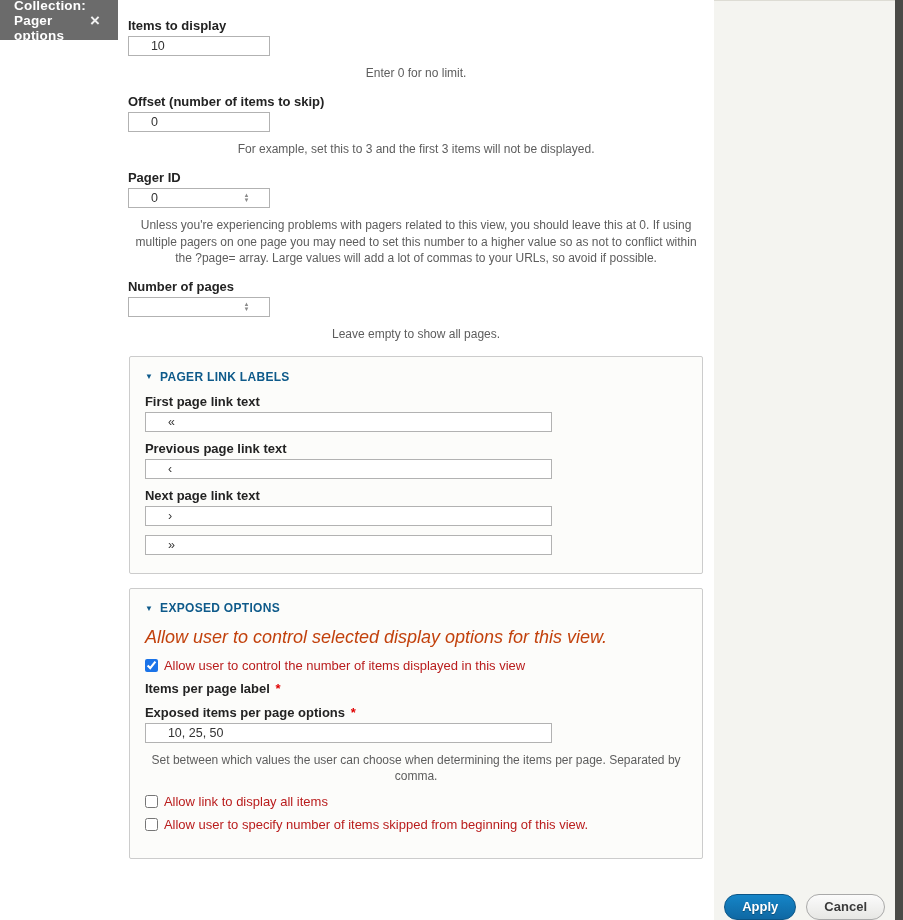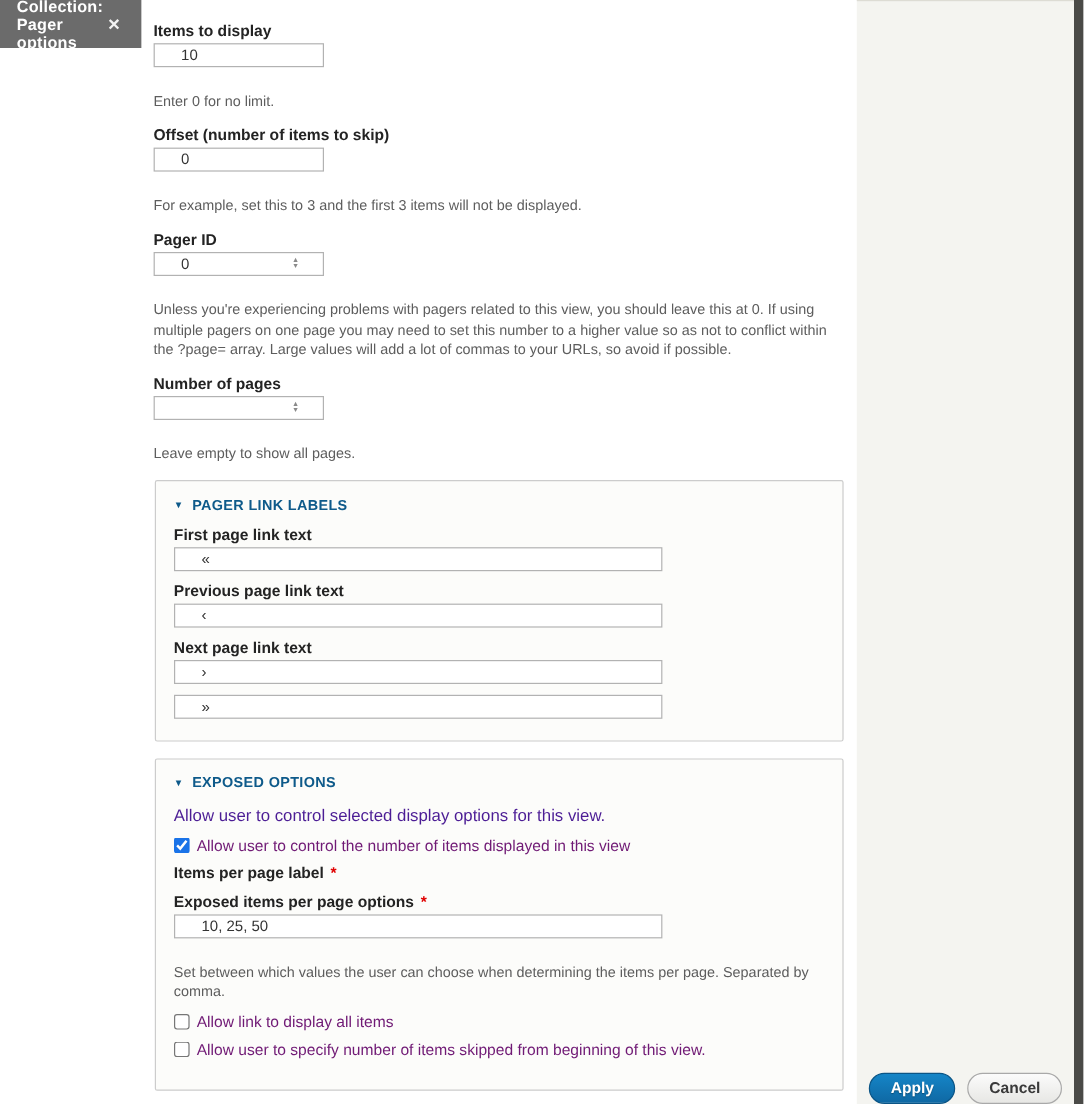--- a/index.html
+++ b/index.html
@@ -25,21 +25,21 @@
   .titlebar .close {
     margin-left: auto; color: #f2f2f2; font-size: 17px; font-weight: bold;
     line-height: 1; cursor: pointer; padding: 2px 4px;
   }
 
   
   .content { flex: 1 1 auto; padding: 18px 10px 0 10px; overflow: hidden; background: #fff; }
 
   .field { margin-bottom: 13px; }
   .field label { display: block; font-weight: bold; font-size: 13px; color: #232323; margin-bottom: 3px; }
-  .description { color: #5d5d5d; font-size: 12px; margin-top: 20px; line-height: 1.35; max-width: 880px; }
+  .description { color: #5d5d5d; font-size: 12px; margin-top: 9px; line-height: 1.35; max-width: 880px; text-align: center; }
 
   input.text {
     height: 20px; border: 1px solid #b2b2b2; background: #fff;
     font-family: "Liberation Sans", "DejaVu Sans", sans-serif;
     font-size: 12.5px; color: #333; padding: 1px 22px; width: 142px;
   }
   .numwrap { position: relative; display: inline-block; }
   .numwrap .spinner {
     position: absolute; right: 18px; top: 3px; width: 11px; height: 14px;
     display: flex; flex-direction: column; align-items: center; justify-content: center;
@@ -54,27 +54,27 @@
   .fieldset .legend {
     color: #0e5a8a; font-weight: bold; font-size: 12px; letter-spacing: .3px;
     cursor: pointer; display: inline-flex; align-items: center; gap: 7px;
     margin-bottom: 10px;
   }
   .fieldset .legend .tri { font-size: 8px; color: #0e5a8a; }
   .fieldset .field { margin-bottom: 9px; }
   .fieldset .field:last-child { margin-bottom: 0; }
   .fieldset input.text { width: 407px; }
 
-  .intro-text { font-size: 14px; color: #4c1d95; margin: 2px 0 10px 0; }
+  .intro-text { font-size: 18px; color: #c2410c; margin: 2px 0 10px 0; font-style: italic; }
 
   .checkbox-row { display: flex; align-items: center; gap: 6px; margin: 8px 0; }
   .checkbox-row input[type="checkbox"] {
     width: 13px; height: 13px; accent-color: #1a73e8; margin: 0;
   }
-  .checkbox-row .cb-label { font-size: 13px; color: #701a75; font-weight: normal; }
+  .checkbox-row .cb-label { font-size: 13px; color: #b91c1c; font-weight: normal; }
 
   .required { color: #e00000; font-weight: bold; margin-left: 2px; }
 
   
   .input-like {
     width: 407px; height: 22px; border: 1px solid #56a6de; background: #fff;
     border-radius: 1px;
     box-shadow: 0 0 4px 2px rgba(66, 156, 227, 0.65);
     font-size: 12.5px; color: #333; padding: 2px 5px;
     display: flex; align-items: center;

